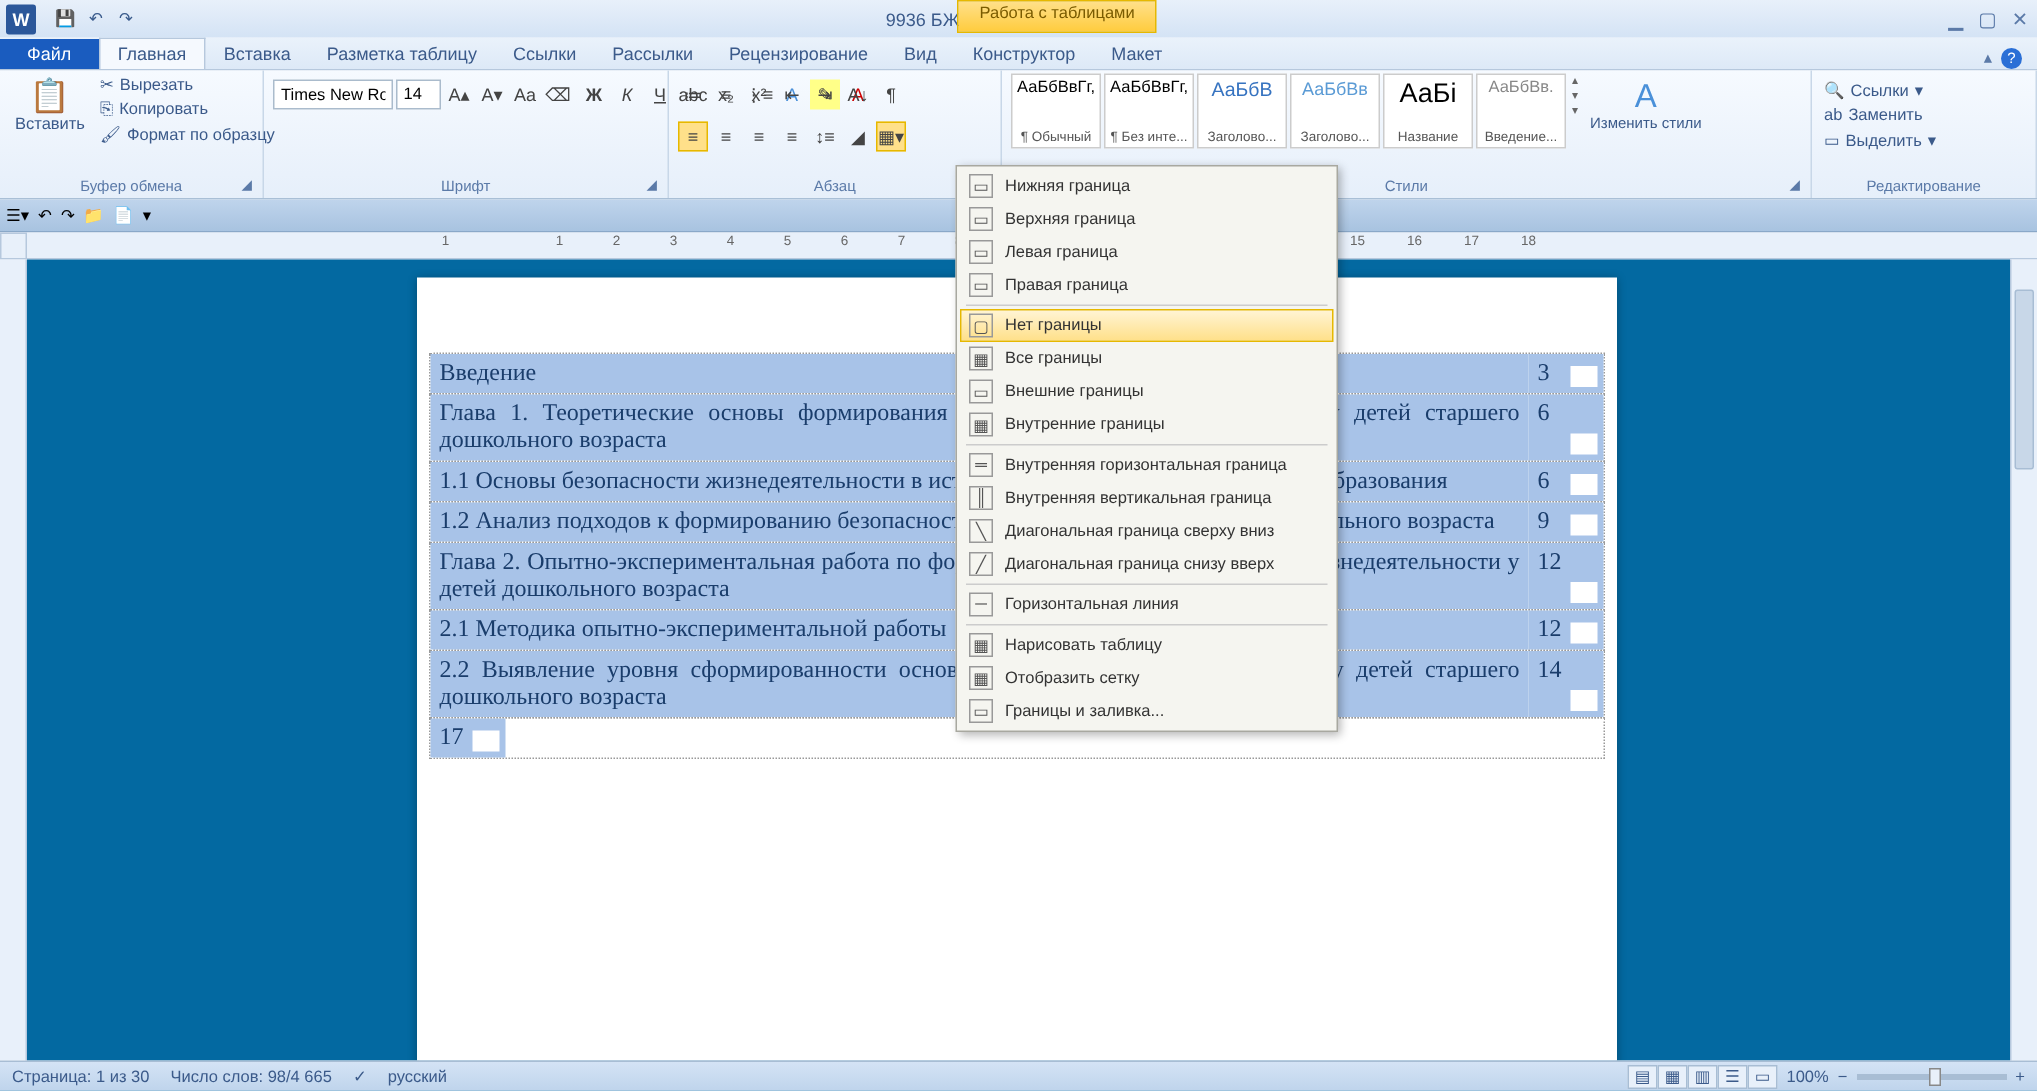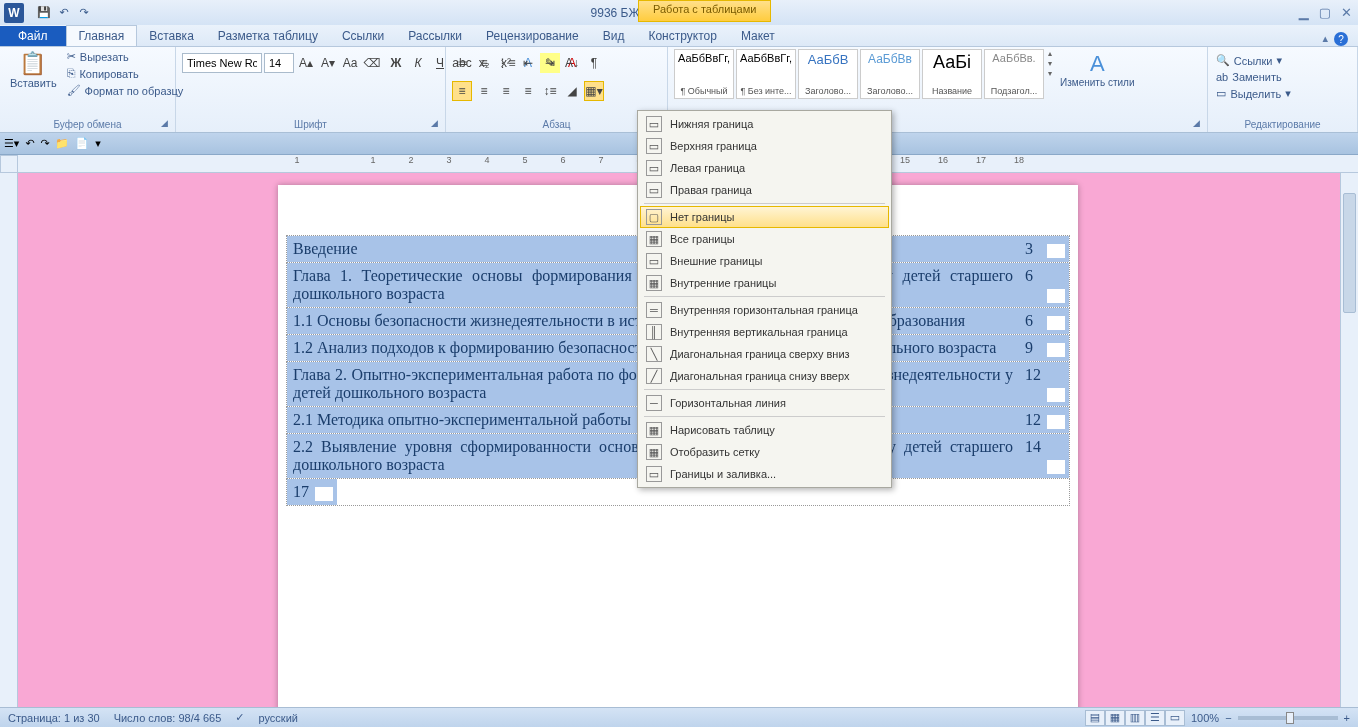--- a/index.html
+++ b/index.html
@@ -45,21 +45,21 @@
 
 .secondary-bar { height: 22px; background: linear-gradient(#bfd4ec, #a8c3e0); display: flex; align-items: center; padding: 0 4px; gap: 6px; border-bottom: 1px solid #8aa8c8; }
 
 
 .ruler-corner { position: absolute; left: 0; top: 155px; width: 18px; height: 18px; background: #e8f0fa; border: 1px solid #b6c8dd; }
 .ruler-h { height: 18px; background: #e8f0fa; border-bottom: 1px solid #b6c8dd; position: relative; margin-left: 18px; overflow: hidden; }
 .ruler-ticks { position: absolute; left: 260px; display: flex; font-size: 9px; color: #666; }
 .ruler-ticks span { width: 38px; text-align: center; }
 
 
-.doc-area { position: absolute; top: 173px; left: 18px; right: 18px; bottom: 20px; background: #f9a8d4; overflow: hidden; }
+.doc-area { position: absolute; top: 173px; left: 18px; right: 18px; bottom: 20px; background: #0369a1; overflow: hidden; }
 .ruler-v { position: absolute; left: -18px; top: 0; width: 18px; bottom: 0; background: #e8f0fa; border-right: 1px solid #b6c8dd; }
 .page { position: absolute; left: 260px; top: 12px; width: 800px; background: #fff; box-shadow: 0 0 6px rgba(0,0,0,0.3); padding: 50px 0 20px 0; min-height: 600px; }
 .toc-table { margin: 0 8px; }
 .toc-row { display: flex; border: 1px dotted #999; margin-bottom: -1px; }
 .toc-cell1 { flex: 1; padding: 4px 6px; font-family: 'Times New Roman', serif; font-size: 16px; color: #1a3d6b; background: #a8c3e8; text-align: justify; }
 .toc-cell2 { width: 50px; padding: 4px 6px; font-family: 'Times New Roman', serif; font-size: 16px; color: #1a3d6b; background: #a8c3e8; position: relative; }
 .toc-cell2::after { content: ''; position: absolute; right: 4px; bottom: 4px; width: 18px; height: 14px; background: #fff; }
 
 
 .dropdown { position: absolute; left: 637px; top: 110px; width: 255px; background: #f5f5f0; border: 1px solid #a8a8a0; box-shadow: 2px 2px 6px rgba(0,0,0,0.3); z-index: 1000; padding: 2px; }
@@ -220,33 +220,34 @@
           <div class="style-item">
             <span class="style-preview" style="color:#5b9bd5;font-size:12px">АаБбВв</span>
             <span class="style-name">Заголово...</span>
           </div>
           <div class="style-item">
             <span class="style-preview" style="color:#000;font-size:18px">АаБі</span>
             <span class="style-name">Название</span>
           </div>
           <div class="style-item">
             <span class="style-preview" style="color:#888;font-size:11px">АаБбВв.</span>
-            <span class="style-name">Подзагол...</span>
+            <span class="style-name">Введение...</span>
           </div>
         </div>
       <div style="display:flex;flex-direction:column;font-size:8px;color:#666;justify-content:center;gap:1px">
         <span>▴</span>
         <span>▾</span>
         <span>▾</span>
       </div>
       <div class="big-btn">
         <span class="icon" style="color:#4a90d9">A</span>
         <span style="font-size:10px;text-align:center">Изменить стили</span>
       </div>
     </div>
+    <div class="group-label">Стили</div>
     <span class="dialog-launcher">◢</span>
   </div>
 
   <div class="group" style="width:150px">
     <div class="small-row" style="padding-top:4px">
       <div class="small-btn">
           <span>🔍</span>
           <span>Ссылки</span>
           <span>▾</span>
         </div>

